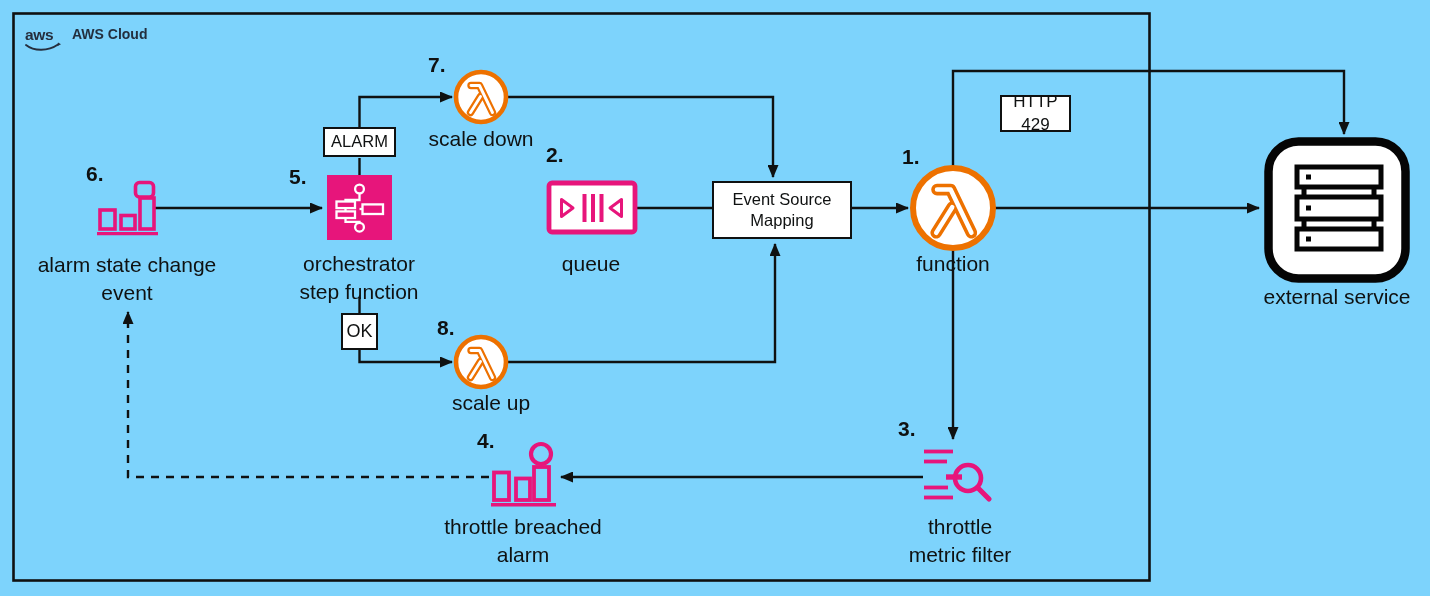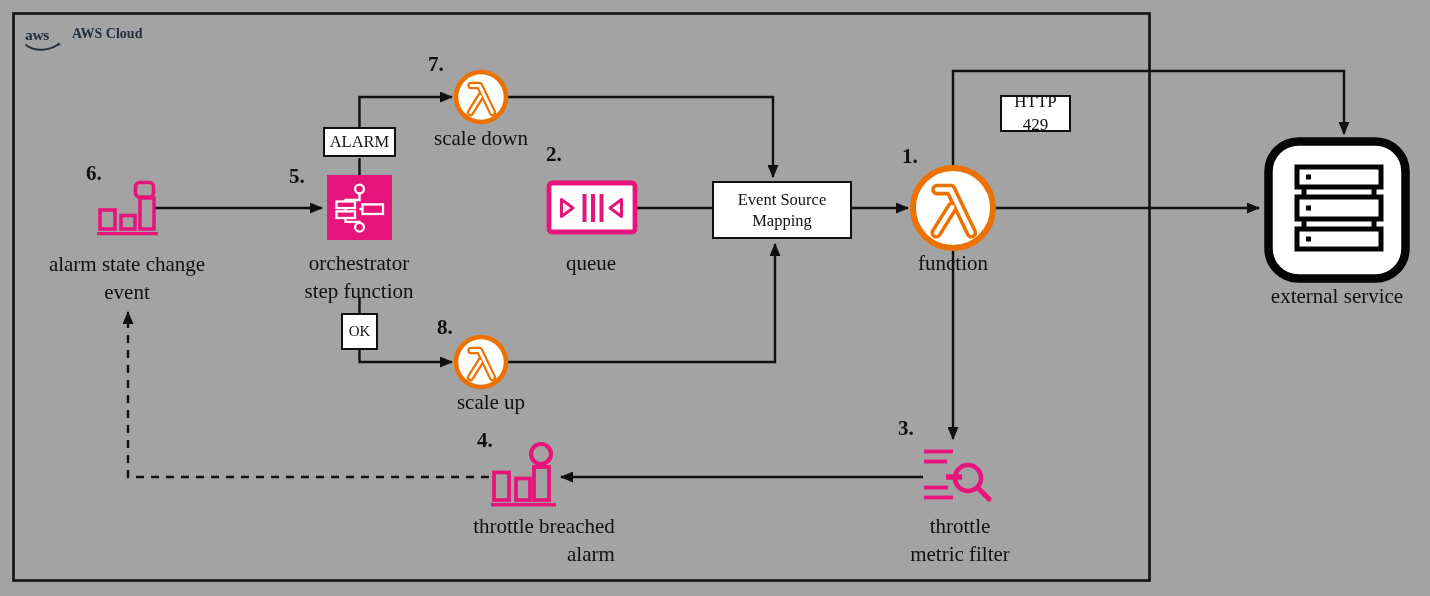--- a/index.html
+++ b/index.html
@@ -1,17 +1,17 @@
 <!DOCTYPE html>
 <html><head>
 <meta charset="utf-8">
 <style>
   html,body{margin:0;padding:0;background:#fff;}
-  #stage{position:relative;width:1430px;height:596px;background:#a3a3a3;
-         font-family:Liberation Serif, serif;color:#0f1111;overflow:hidden;}
+  #stage{position:relative;width:1430px;height:596px;background:#7dd3fc;
+         font-family:Liberation Sans, sans-serif;color:#0f1111;overflow:hidden;}
   #overlay-svg{position:absolute;left:0;top:0;}
   .num{position:absolute;font-size:21px;font-weight:bold;color:#0f1111;line-height:1;}
   .lbl{position:absolute;transform:translateX(-50%);text-align:center;
        font-size:21px;line-height:1.32;color:#0f1111;white-space:nowrap;}
   .annot-box{position:absolute;background:#fff;border:2.2px solid #0f1111;
        display:flex;align-items:center;justify-content:center;text-align:center;
        font-size:16.5px;line-height:1.3;color:#0f1111;box-sizing:border-box;}
   .cloud-title{position:absolute;left:72px;top:26px;font-size:14px;font-weight:bold;color:#232F3E;}
 </style>
 </head>
@@ -143,38 +143,38 @@
   <div class="num" style="left:86px;top:163px;">6.</div>
   <div class="num" style="left:428px;top:54px;">7.</div>
   <div class="num" style="left:437px;top:317px;">8.</div>
 
   <div class="lbl" style="left:953px;top:250px;">function</div>
   <div class="lbl" style="left:591px;top:250px;">queue</div>
   <div class="lbl" style="left:960px;top:513px;">
     <div>throttle</div>
     <div>metric filter</div>
   </div>
-  <div class="lbl" style="left:544px;top:513px;text-align:right;">
+  <div class="lbl" style="left:523px;top:513px;">
     <div>throttle breached</div>
     <div>alarm</div>
   </div>
   <div class="lbl" style="left:359px;top:250px;">
     <div>orchestrator</div>
     <div>step function</div>
   </div>
   <div class="lbl" style="left:127px;top:251px;">
     <div>alarm state change</div>
     <div>event</div>
   </div>
   <div class="lbl" style="left:481px;top:125px;">scale down</div>
   <div class="lbl" style="left:491px;top:389px;">scale up</div>
   <div class="lbl" style="left:1337px;top:283px;">external service</div>
 
   <div class="annot-box" style="left:323px;top:127px;width:73px;height:30px;">ALARM</div>
-  <div class="annot-box" style="left:341px;top:313px;width:37px;height:37px;font-size:15px;text-align:right;">OK</div>
+  <div class="annot-box" style="left:341px;top:313px;width:37px;height:37px;font-size:18px;text-align:right;">OK</div>
   <div class="annot-box" style="left:712px;top:181px;width:140px;height:58px;">
     <div>
       <div>Event Source</div>
       <div>Mapping</div>
     </div>
   </div>
   <div class="annot-box" style="left:1000px;top:95px;width:71px;height:37px;font-size:17px;">HTTP 429</div>
 
 </div>
 

